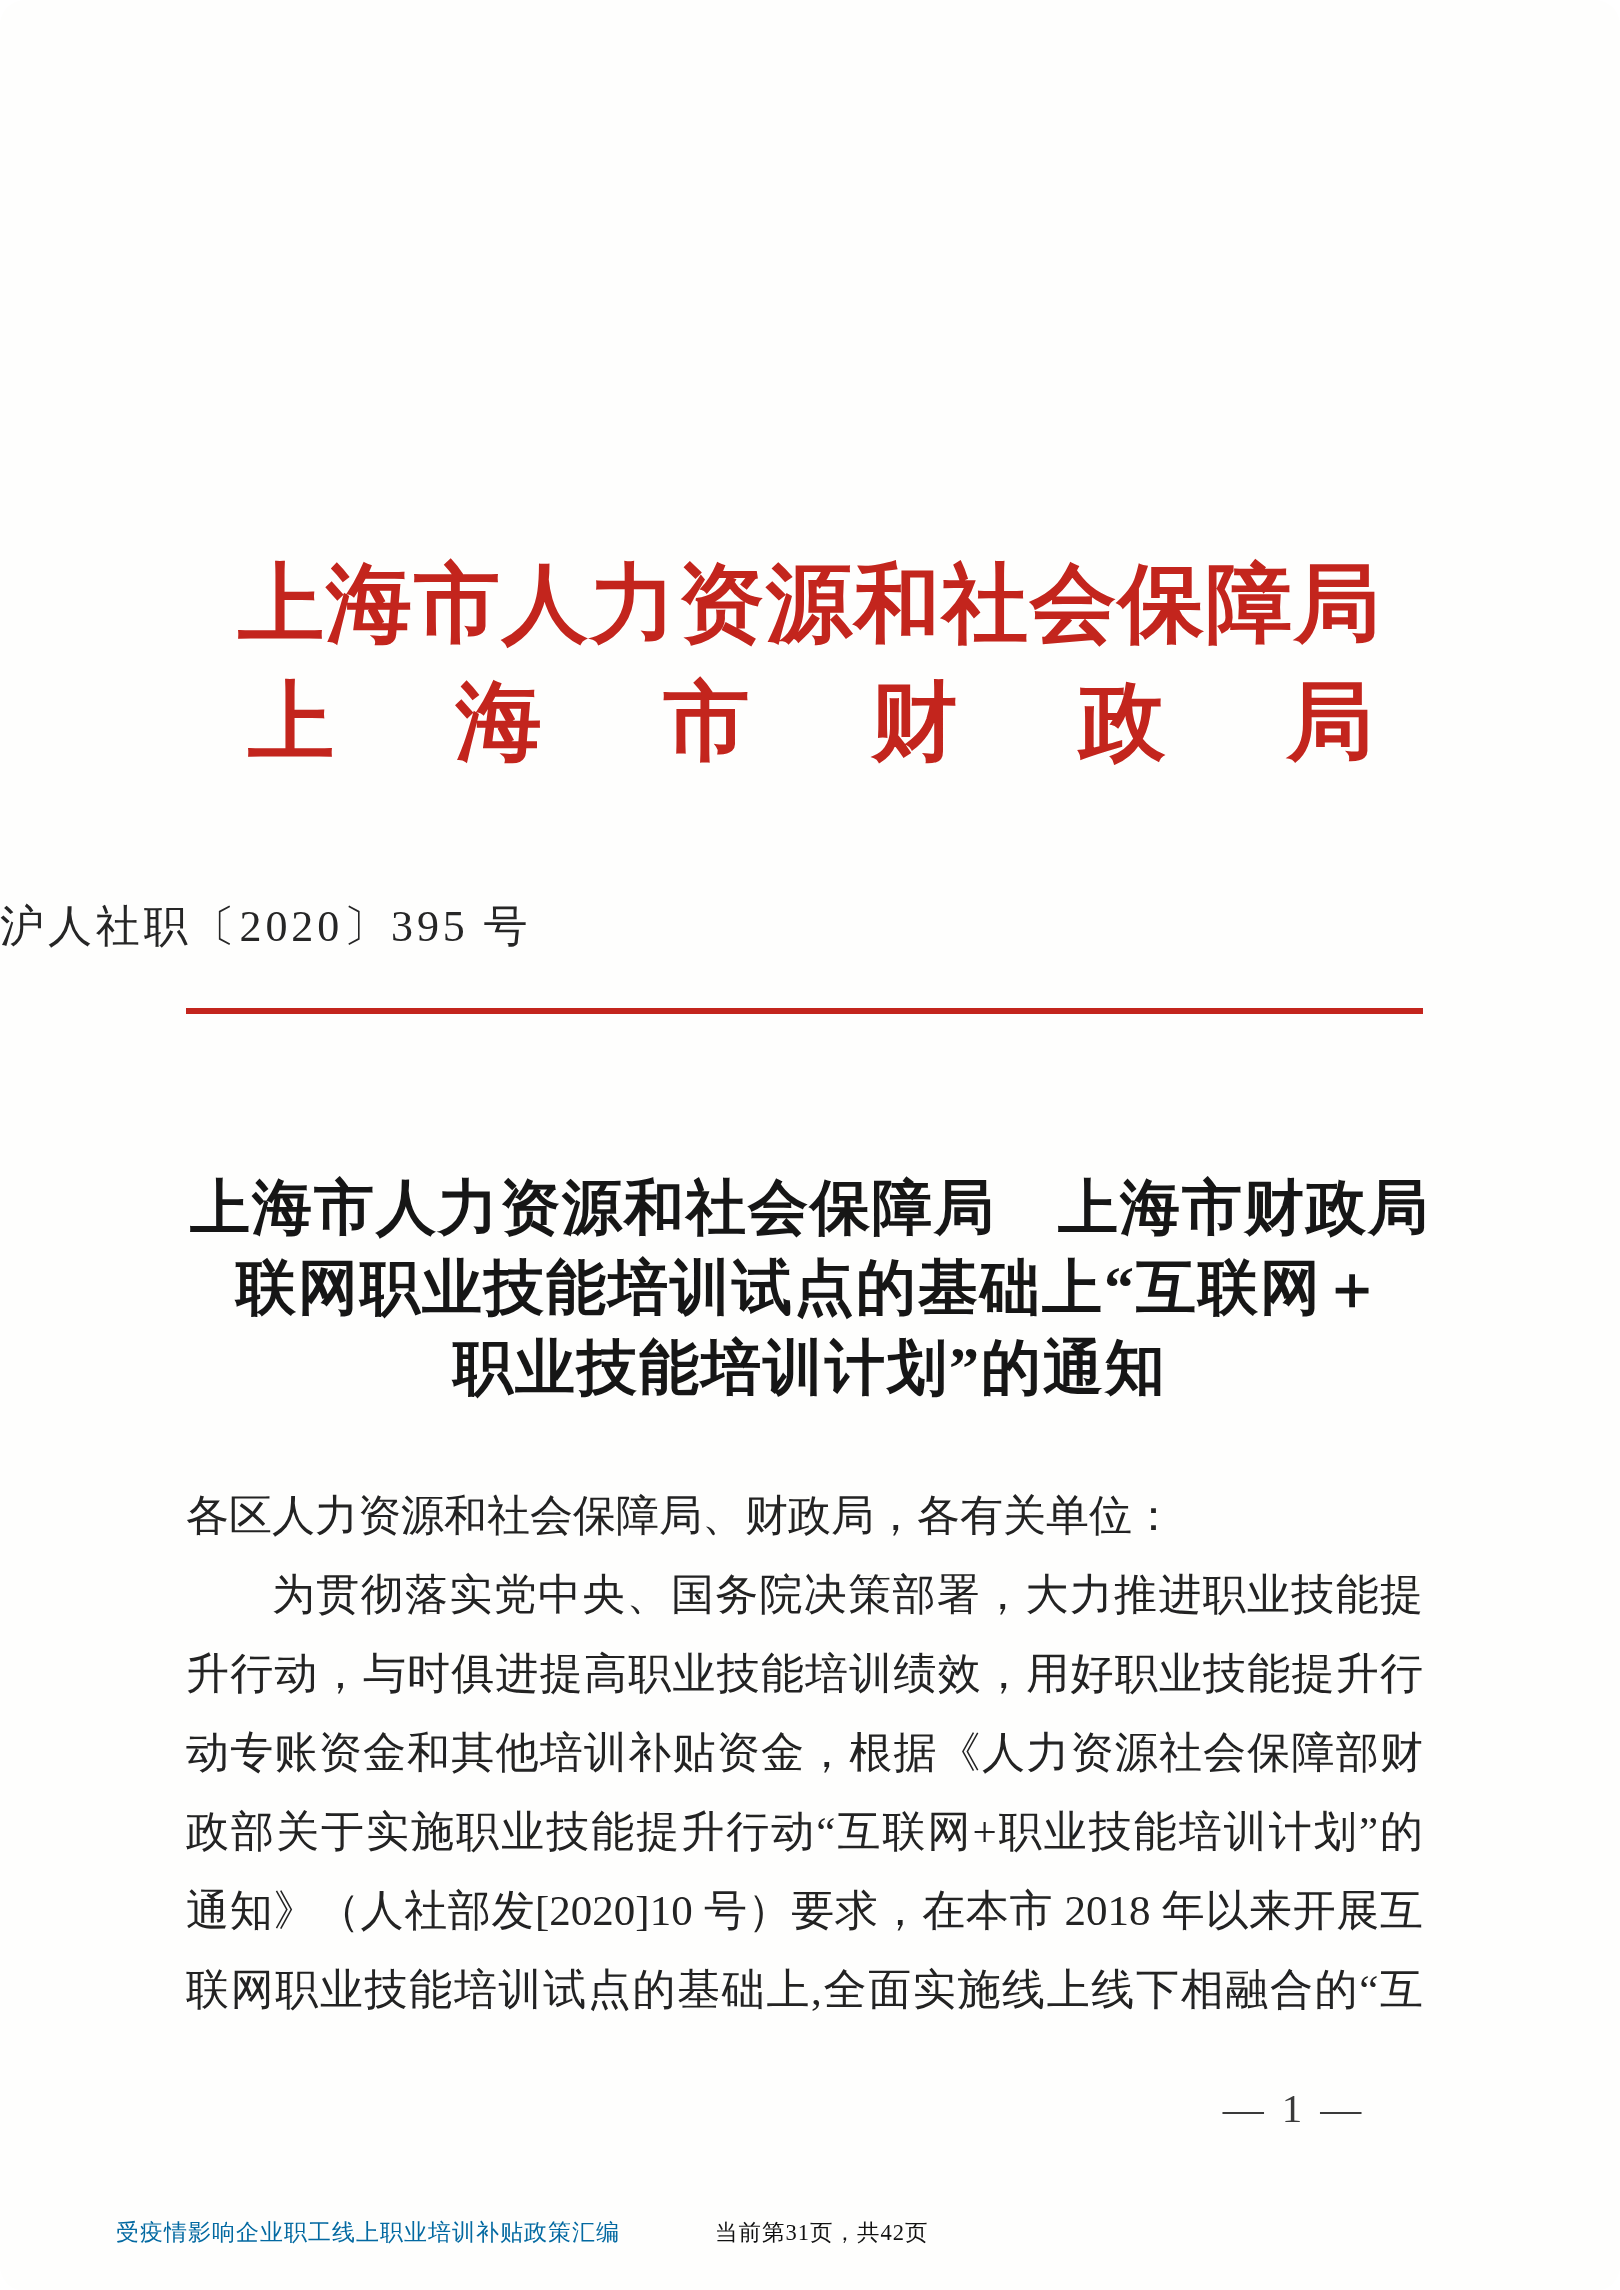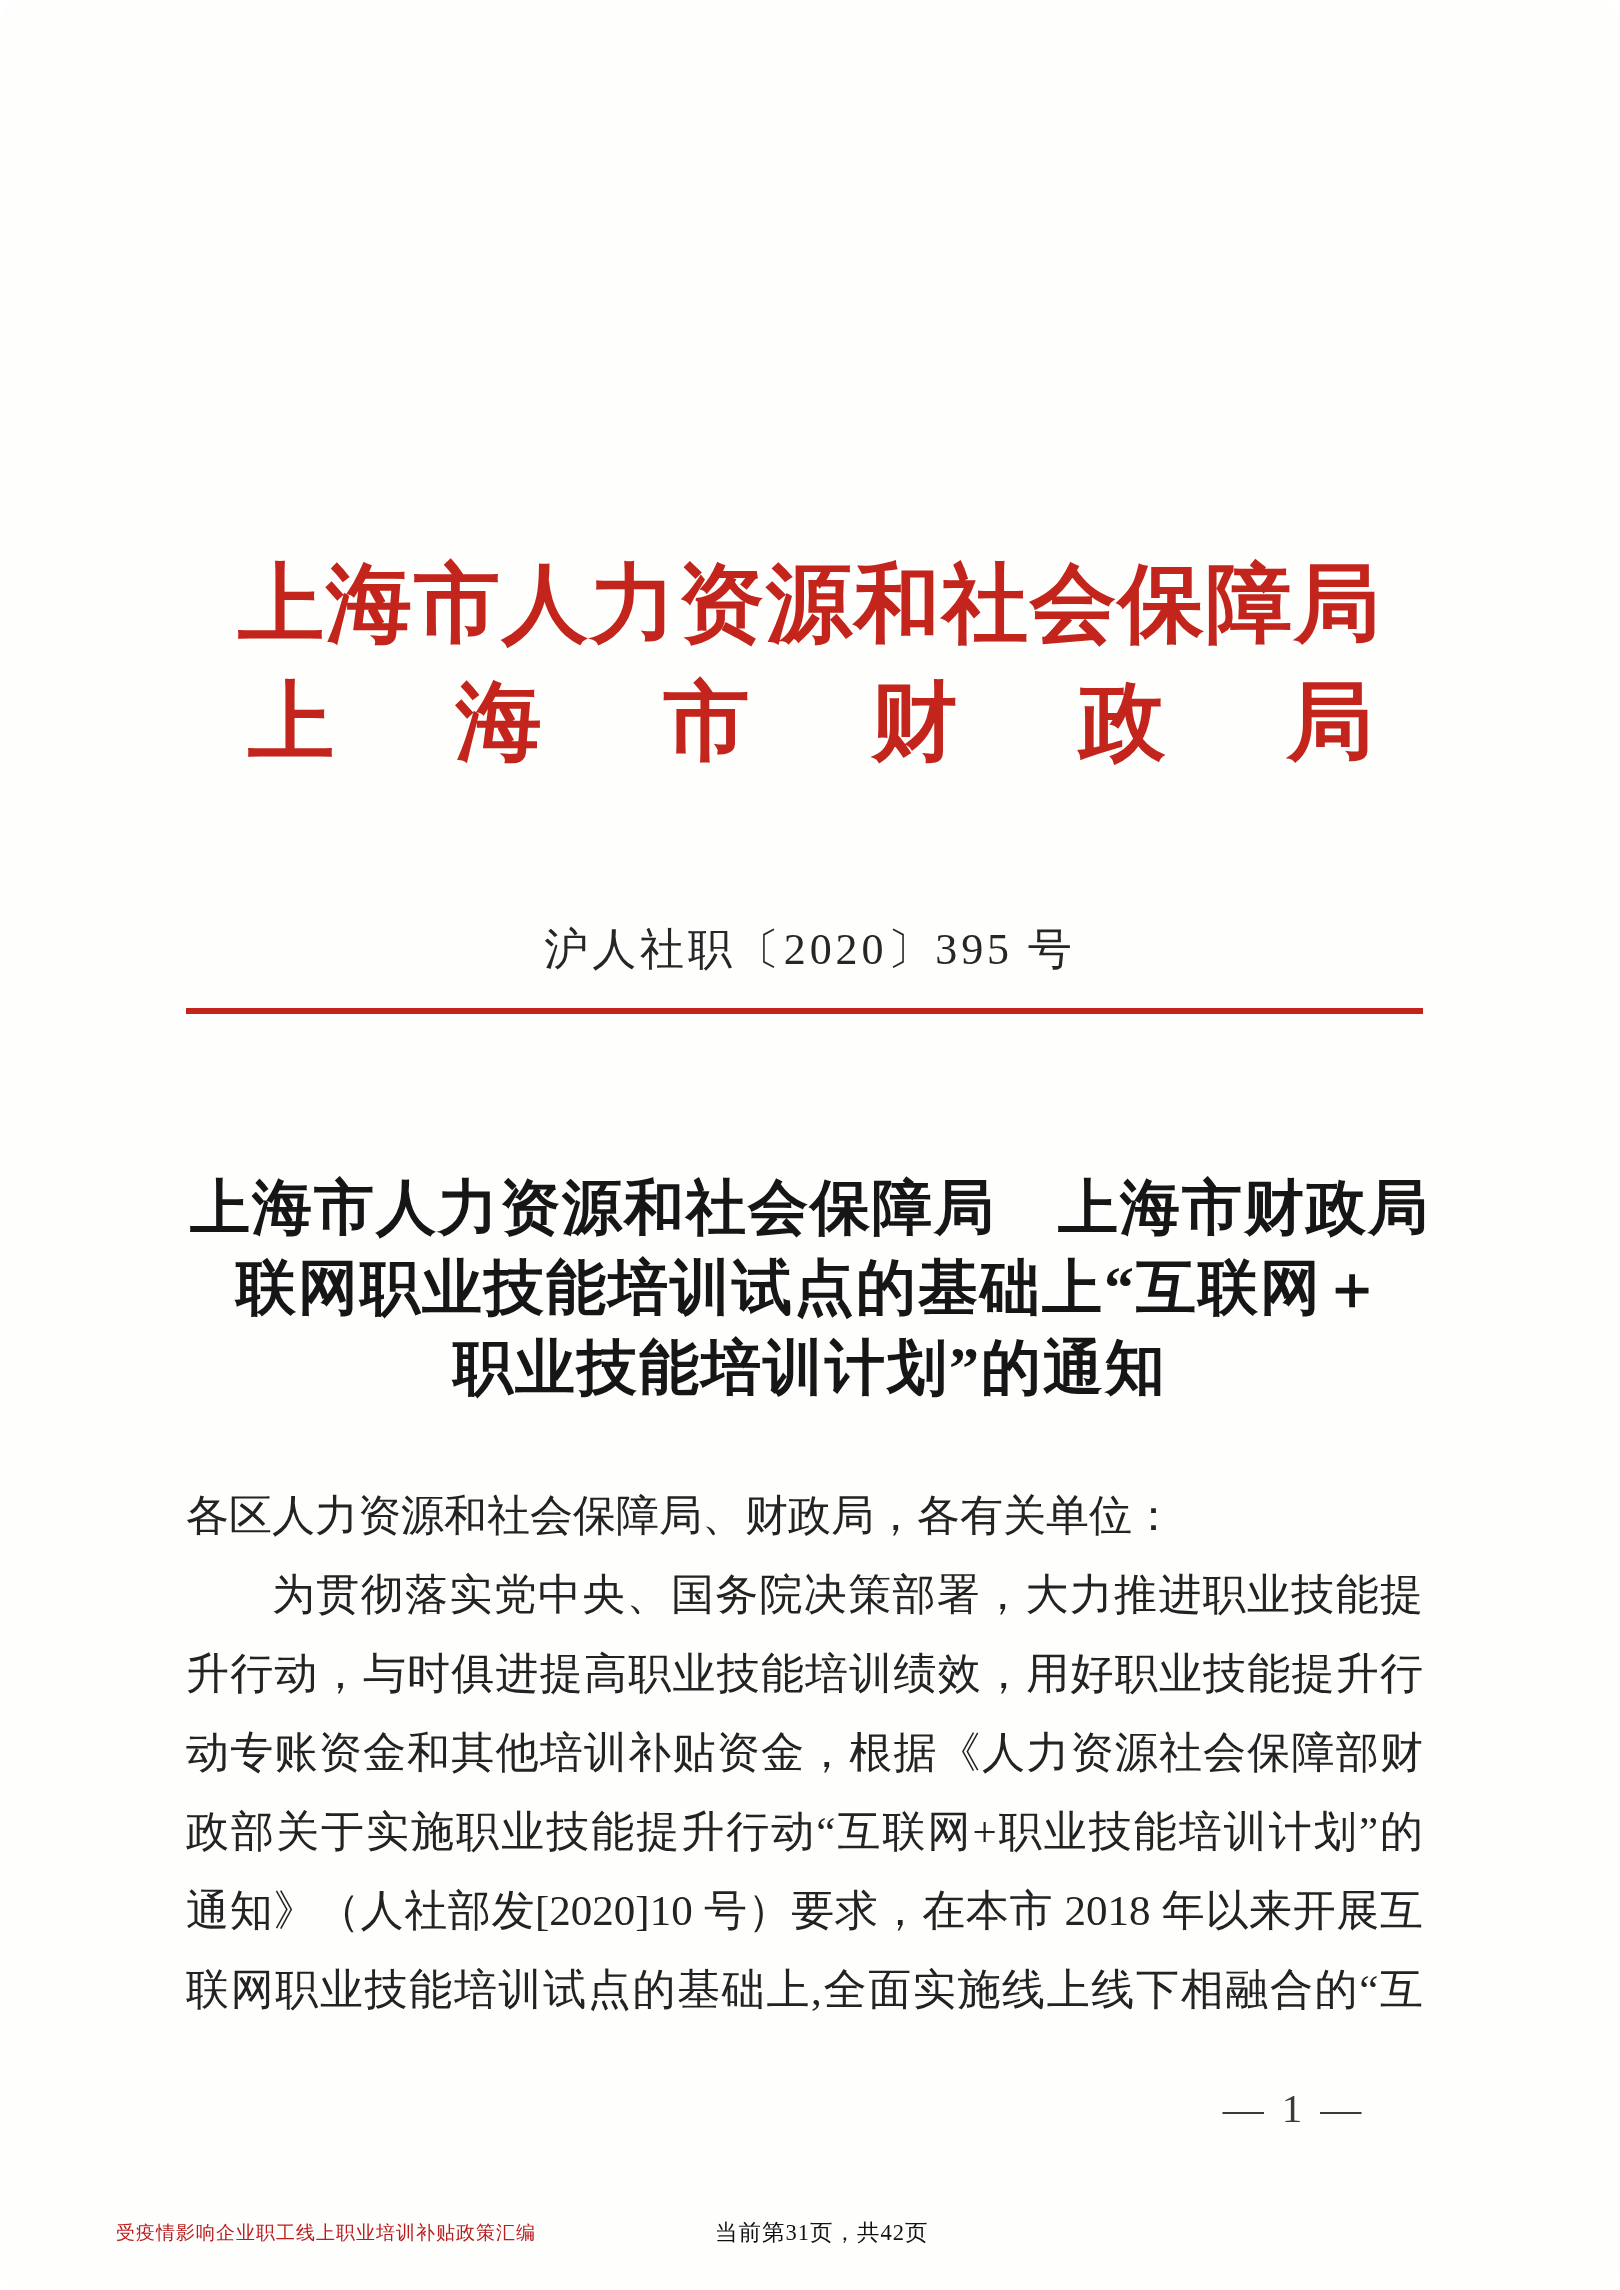--- a/index.html
+++ b/index.html
@@ -39,24 +39,23 @@
     display: flex;
     justify-content: space-between;
     font-size: 86px;
     font-weight: 700;
     line-height: 118px;
     color: #c3251d;
   }
   
   .doc-number {
     position: absolute;
-    top: 919px;
+    top: 896px;
     left: 0;
     width: 100%;
-    text-align: center;
     font-size: 44px;
     line-height: 61px;
     letter-spacing: 3.9px;
     color: #262626;
   }
   
   .red-rule {
     position: absolute;
     top: 1008px;
     left: 186px;
@@ -111,23 +110,23 @@
     line-height: 49px;
     letter-spacing: 3.9px;
     color: #3a3a3a;
     white-space: nowrap;
   }
   
   .footer-left {
     position: absolute;
     top: 2218px;
     left: 116px;
-    font-size: 19px;
+    font-size: 23px;
     line-height: 29px;
-    color: #b91c1c;
+    color: #0369a1;
     letter-spacing: 1px;
   }
   .footer-center {
     position: absolute;
     top: 2218px;
     left: 715px;
     font-size: 22.5px;
     line-height: 29px;
     color: #111111;
     letter-spacing: 1px;

